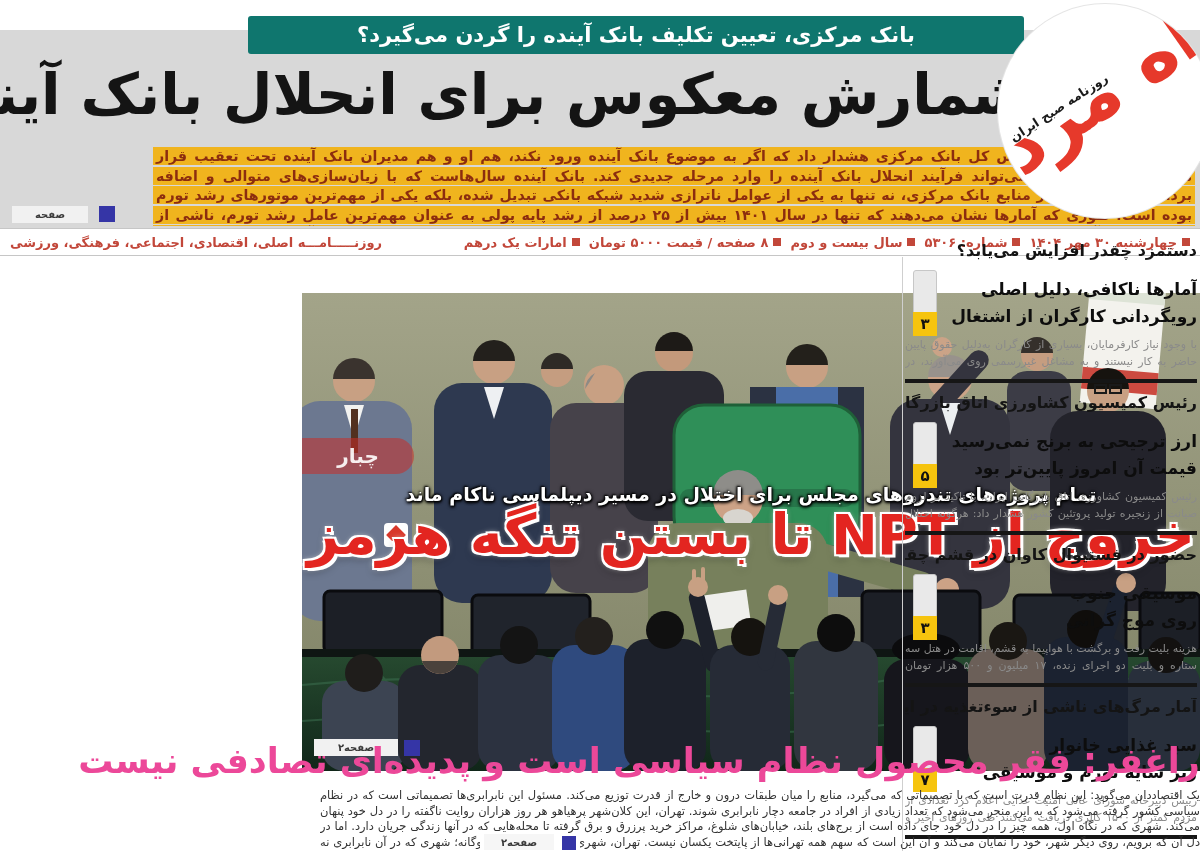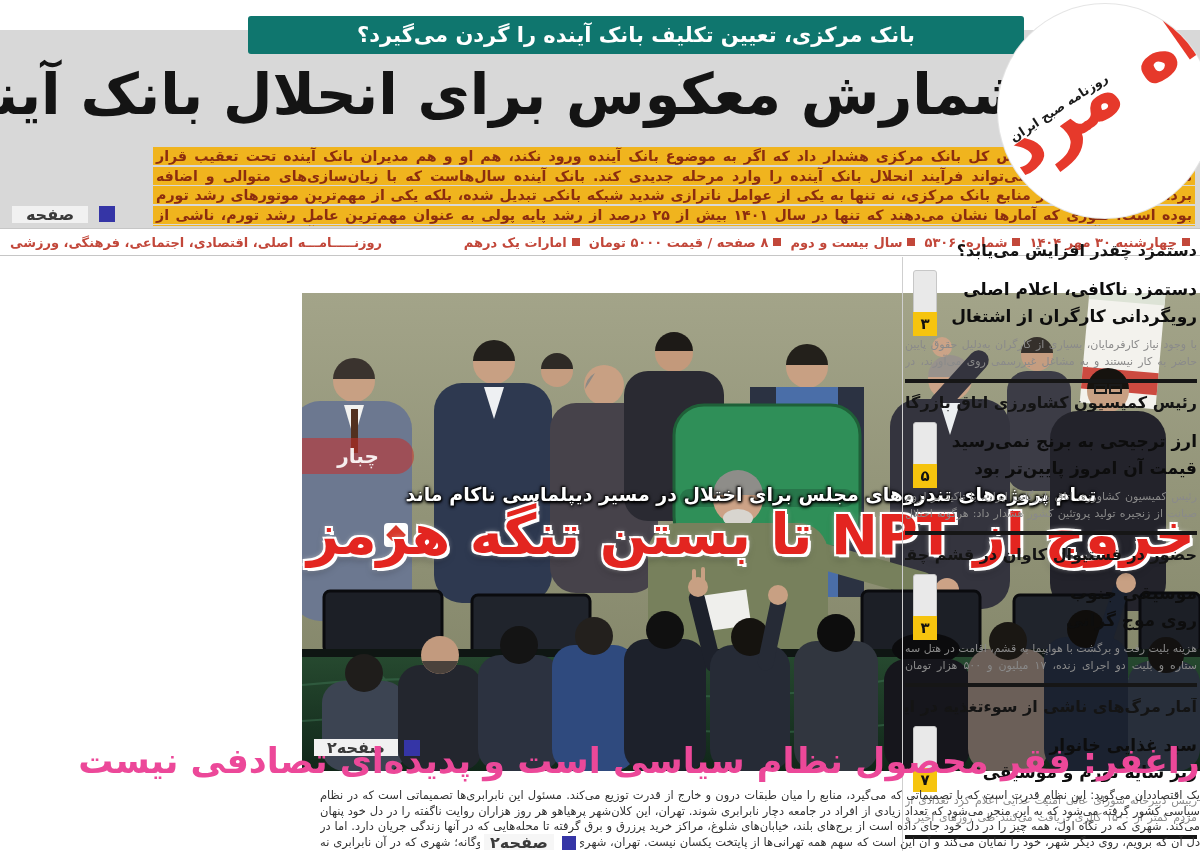--- a/index.html
+++ b/index.html
@@ -11,21 +11,21 @@
   .top-banner{position:absolute;top:16px;right:176px;width:776px;height:38px;background:#0f766e;
       color:#fff;display:flex;align-items:center;justify-content:center;font-weight:bold;
       font-size:21px;border-radius:3px;}
   .main-headline{position:absolute;top:56px;right:172px;left:2px;text-align:right;
       font-size:57px;font-weight:bold;color:#141414;letter-spacing:-1.5px;white-space:nowrap;
       line-height:1.35;}
   .lead{position:absolute;top:147px;right:5px;width:1042px;height:79px;overflow:hidden;
       font-size:14.2px;font-weight:bold;color:#8c2d0f;line-height:19.5px;text-align:justify;}
   .lead .hl{background:#f0b41e;padding:1px 3px;-webkit-box-decoration-break:clone;
       box-decoration-break:clone;}
-  .page-strip{position:absolute;height:17px;background:#f1f1f1;color:#3a3a3a;font-size:16px;
+  .page-strip{position:absolute;height:17px;background:#f1f1f1;color:#3a3a3a;font-size:10px;
       display:flex;align-items:center;justify-content:center;font-weight:bold;}
   .strip-top{top:206px;left:12px;width:76px;}
   .bluebox{position:absolute;width:16px;height:16px;background:#3535a6;}
   .blue-top{top:206px;left:99px;}
 
   
   .logo{position:absolute;top:4px;right:-12px;width:214px;height:214px;border-radius:50%;
       background:#fff;overflow:hidden;box-shadow:0 0 0 1px #e5e5e5;}
   .logo-title{position:absolute;top:48px;right:-42px;font-size:74px;font-weight:bold;
       color:#e6392b;transform:rotate(-35deg);white-space:nowrap;letter-spacing:-4px;}
@@ -294,21 +294,21 @@
   </div>
 
   <div class="v-divider"></div>
 
   <div class="sidebar">
 
     <div class="sb-item">
       <div class="sb-kicker">دستمزد چقدر افزایش می‌یابد؟</div>
       <div class="sb-head-row">
         <div class="sb-headline">
-          <div>دستمزد ناکافی، اعلام اصلی</div>
+          <div>آمارها ناکافی، دلیل اصلی</div>
           <div>رویگردانی کارگران از اشتغال رسمی</div>
         </div>
       </div>
       <div class="sb-bookmark">
         <span class="sb-page">۳</span>
       </div>
       <div class="sb-body">با وجود نیاز کارفرمایان، بسیاری از کارگران به‌دلیل حقوق پایین حاضر به کار نیستند و به مشاغل غیررسمی روی می‌آورند، در حالی که بسیاری از...</div>
       <div class="sb-divider"></div>
     </div>
 

